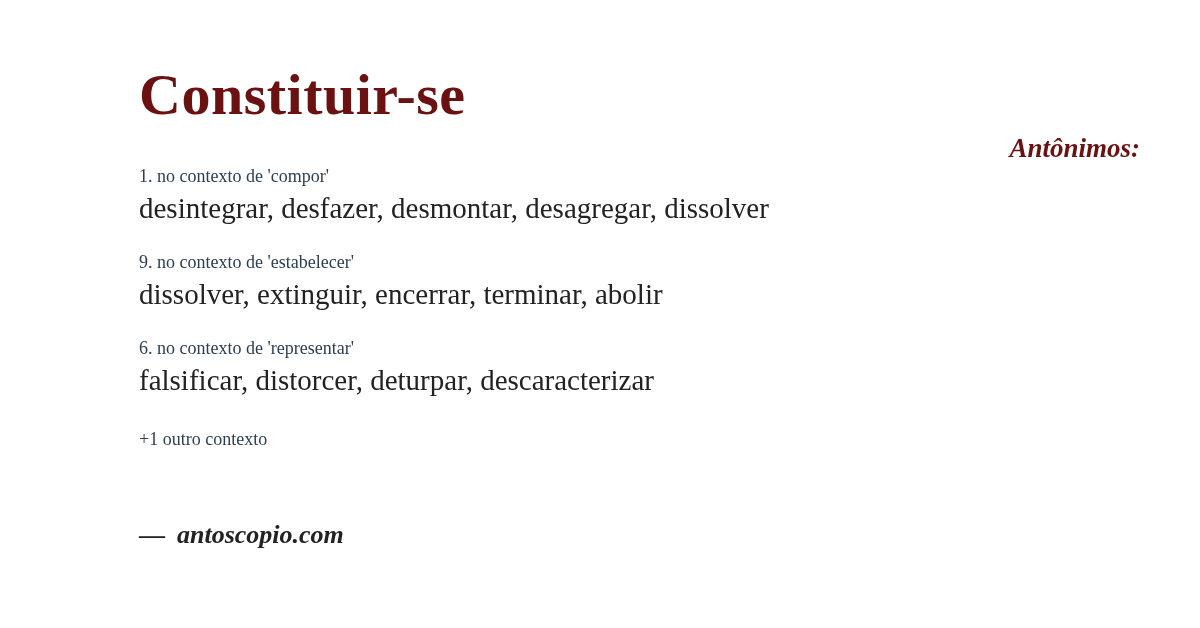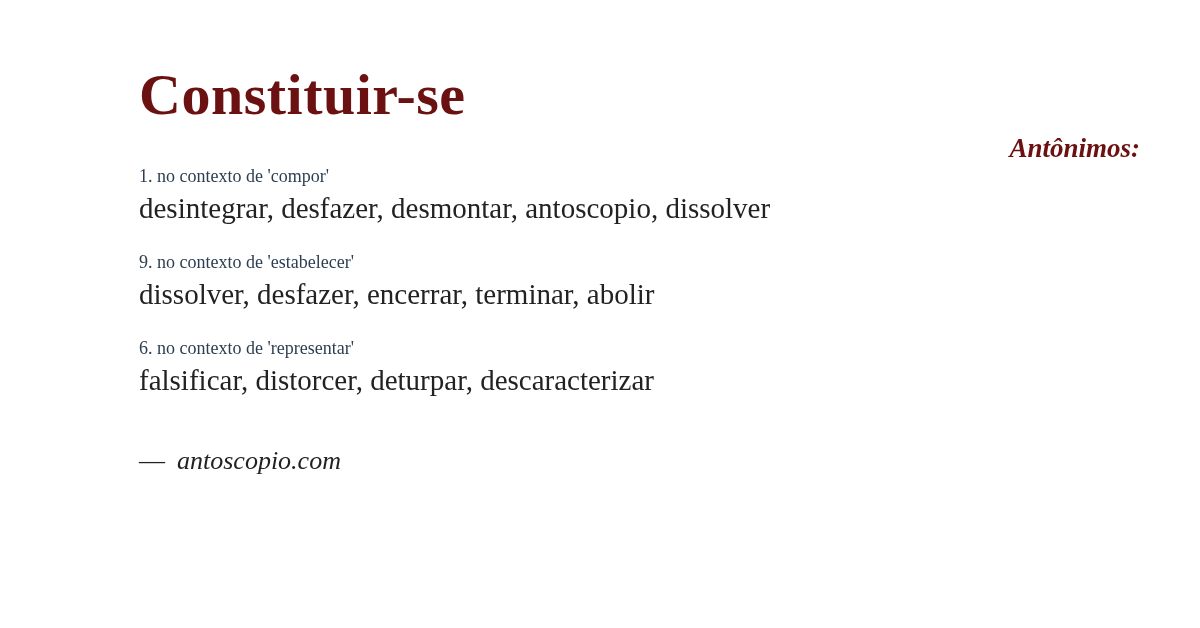--- a/index.html
+++ b/index.html
@@ -52,24 +52,25 @@
     white-space: nowrap;
   }
   .more-contexts {
     margin-top: 28px;
     font-size: 18px;
     line-height: 22px;
     color: var(--context_label, #2c3e50);
     cursor: pointer;
   }
   .footer {
-    margin-top: 44px;
+    margin-top: 68px;
     font-size: 26px;
     line-height: 34px;
     color: var(--words, #222222);
+    font-weight: bold;
   }
   .footer .dash {
     font-style: normal;
     margin-right: 12px;
   }
   .footer .site {
     font-style: italic;
   }
 </style>
 </head>
@@ -78,33 +79,34 @@
 <div class="card">
 
   <h1 class="word-title">Constituir-se</h1>
 
   <h2 class="antonyms-heading">Antônimos:</h2>
 
   <div class="entries">
 
     <section class="entry">
       <div class="ctx-label">1. no contexto de 'compor'</div>
-      <div class="ctx-words">desintegrar, desfazer, desmontar, antoscopio, dissolver</div>
+      <div class="ctx-words">desintegrar, desfazer, desmontar, desagregar, dissolver</div>
     </section>
 
     <section class="entry">
       <div class="ctx-label">9. no contexto de 'estabelecer'</div>
-      <div class="ctx-words">dissolver, desfazer, encerrar, terminar, abolir</div>
+      <div class="ctx-words">dissolver, extinguir, encerrar, terminar, abolir</div>
     </section>
 
     <section class="entry">
       <div class="ctx-label">6. no contexto de 'representar'</div>
       <div class="ctx-words">falsificar, distorcer, deturpar, descaracterizar</div>
     </section>
 
   </div>
 
+  <div class="more-contexts">+1 outro contexto</div>
 
   <div class="footer">
     <span class="dash">—</span><span class="site">antoscopio.com</span>
   </div>
 
 </div>
 
 </body></html>

